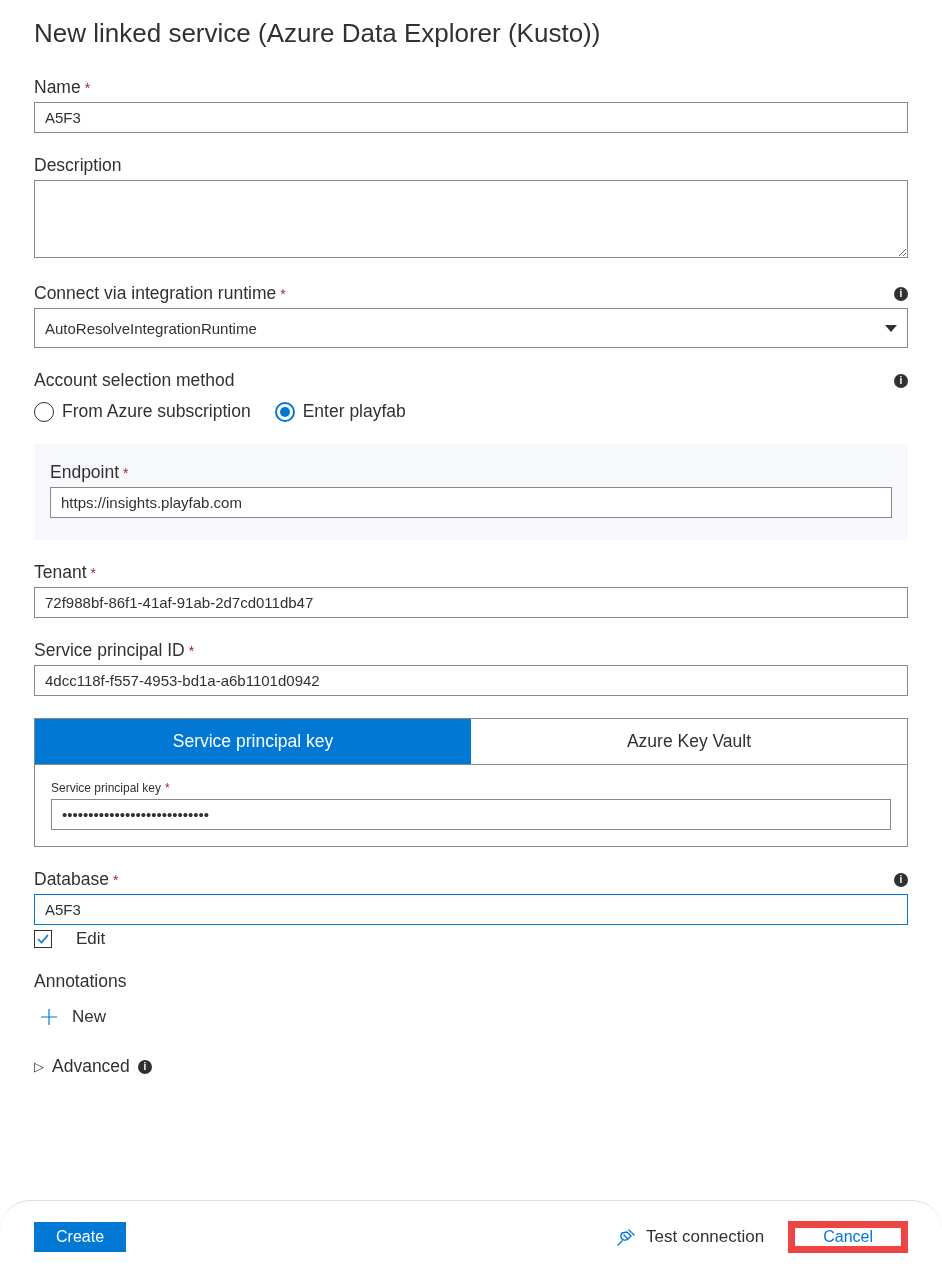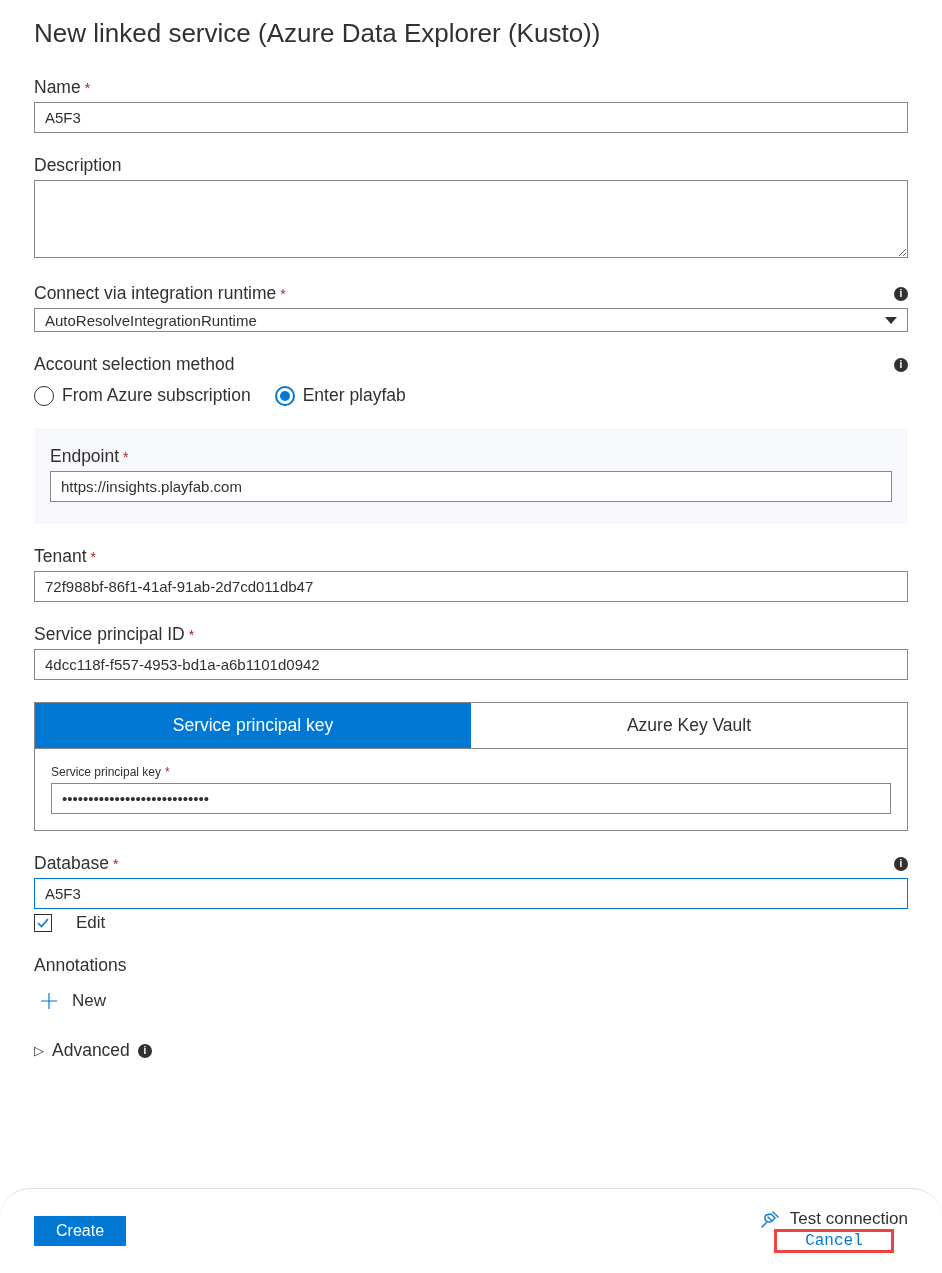--- a/index.html
+++ b/index.html
@@ -71,21 +71,21 @@
   }
   textarea {
     height: 78px;
     resize: both;
   }
   .select-box {
     display: flex;
     align-items: center;
     justify-content: space-between;
     cursor: pointer;
-    height: 24px;
+    height: 40px;
   }
   .radio-row {
     display: flex;
     align-items: center;
     gap: 24px;
     margin-top: 10px;
   }
   .radio-item {
     display: flex;
     align-items: center;
@@ -199,39 +199,38 @@
     border-top: 1px solid #e1dfdd;
     padding: 20px 34px;
     display: flex;
     align-items: center;
     justify-content: space-between;
     border-radius: 30px;
   }
   .footer-right {
     display: flex;
     align-items: center;
-    flex-direction: column;
+    gap: 24px;
   }
   .btn {
     padding: 6px 22px;
     font-size: 16px;
     cursor: pointer;
     border: none;
     font-family: inherit;
   }
   .btn-primary {
     background: #0078d4;
     color: #fff;
   }
   .btn-secondary {
     background: #fff;
     color: #0078d4;
-    border: 3px solid #ef4444;
+    border: 7px solid #ef4444;
     padding: 0 28px;
-    font-family: Liberation Mono, monospace;
   }
   .test-conn {
     display: flex;
     align-items: center;
     gap: 10px;
     cursor: pointer;
     font-size: 17px;
   }
   .caret-down {
     width: 0; height: 0;

